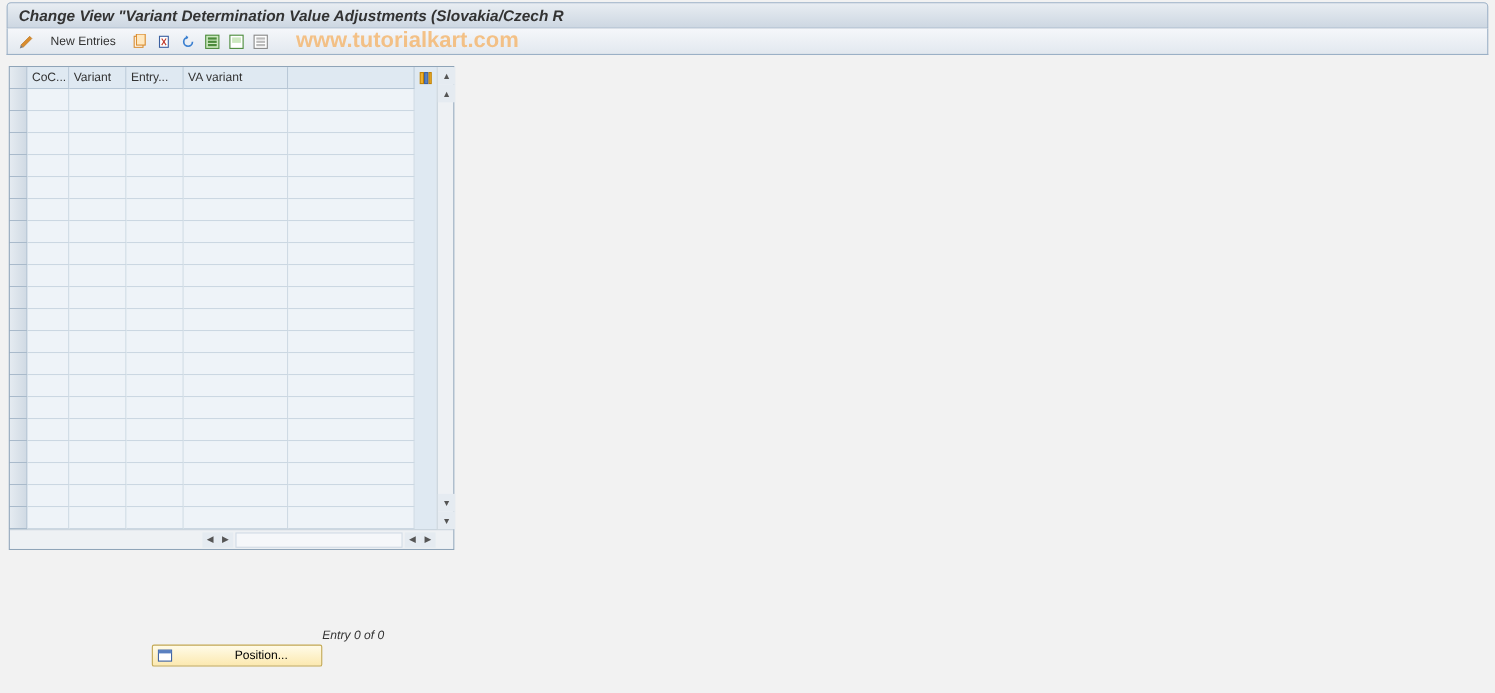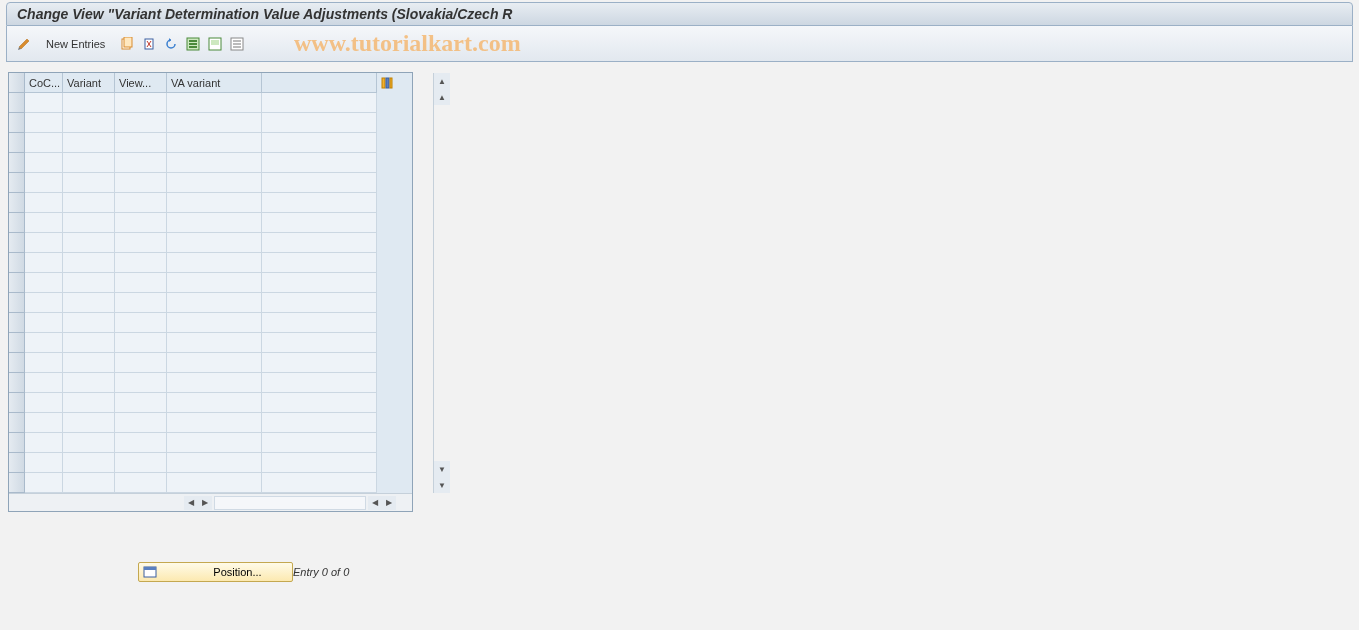--- a/index.html
+++ b/index.html
@@ -25,21 +25,21 @@
       display: flex;
       align-items: center;
     }
     .toolbar {
       background: linear-gradient(to bottom, #f5f7fa, #e2e8ef);
       border-left: 1px solid #9bb0c6;
       border-right: 1px solid #9bb0c6;
       border-bottom: 1px solid #9bb0c6;
       margin: 0 6px;
       padding: 3px 8px;
-      height: 36px;
+      height: 24px;
       display: flex;
       align-items: center;
       gap: 4px;
       position: relative;
     }
     .toolbar-btn {
       width: 18px;
       height: 18px;
       display: flex;
       align-items: center;
@@ -50,44 +50,43 @@
     .new-entries-btn {
       padding: 2px 8px;
       cursor: pointer;
       display: flex;
       align-items: center;
       color: #333;
       border: 1px solid transparent;
     }
     .watermark {
       position: absolute;
-      left: 287px;
-      font-size: 24px;
+      left: 262px;
+      font-size: 20px;
       font-weight: bold;
       color: #f5b56b;
       opacity: 0.8;
-      font-family: Liberation Serif, serif;
+      font-family: Liberation Sans, sans-serif;
     }
     .main-area {
       padding: 10px 8px;
     }
     .table-container {
       width: 405px;
       border: 1px solid #8fa4b8;
       background: #dfe9f2;
     }
     .table-title {
       padding: 3px 6px;
       color: #333;
       background: #dfe9f2;
       border-bottom: 1px solid #b5c5d4;
     }
     .table-grid {
       display: flex;
-      gap: 36px;
     }
     .table-inner {
       position: relative;
     }
     .table-row {
       display: flex;
       height: 20px;
     }
     .header-row .cell {
       background: #dfe9f2;
@@ -174,20 +173,21 @@
       background: linear-gradient(to bottom, #fffbe8, #fce9b0);
       border: 1px solid #c4a850;
       border-radius: 2px;
       padding: 2px 4px;
       display: flex;
       align-items: center;
       gap: 30px;
       cursor: pointer;
       width: 155px;
       height: 20px;
+      margin-top: 36px;
     }
     .position-btn span.label { flex:1; text-align: center; }
     .entry-text {
       color: #333;
       font-style: italic;
     }
     
     svg { display: block; }
   </style>
 </head>
@@ -252,21 +252,21 @@
 </div>
 
 <div class="main-area">
   <div class="table-container">
     <div class="table-grid">
       <div class="table-inner" id="table-inner">
           <div class="table-row header-row">
             <div class="cell sel-cell"></div>
             <div class="cell col-coc">CoC...</div>
             <div class="cell col-reason">Variant</div>
-            <div class="cell col-procm">View...</div>
+            <div class="cell col-procm">Entry...</div>
             <div class="cell col-va">VA variant</div>
             <div class="cell col-rest"></div>
             <div class="config-cell">
               <svg width="12" height="12">
                 <rect x="1" y="1" width="3" height="10" fill="#f0b030" stroke="#c08000"></rect>
                 <rect x="5" y="1" width="3" height="10" fill="#5a80c0" stroke="#3a5fa0"></rect>
                 <rect x="9" y="1" width="2" height="10" fill="#f0b030" stroke="#c08000"></rect>
               </svg>
             </div>
           </div>

